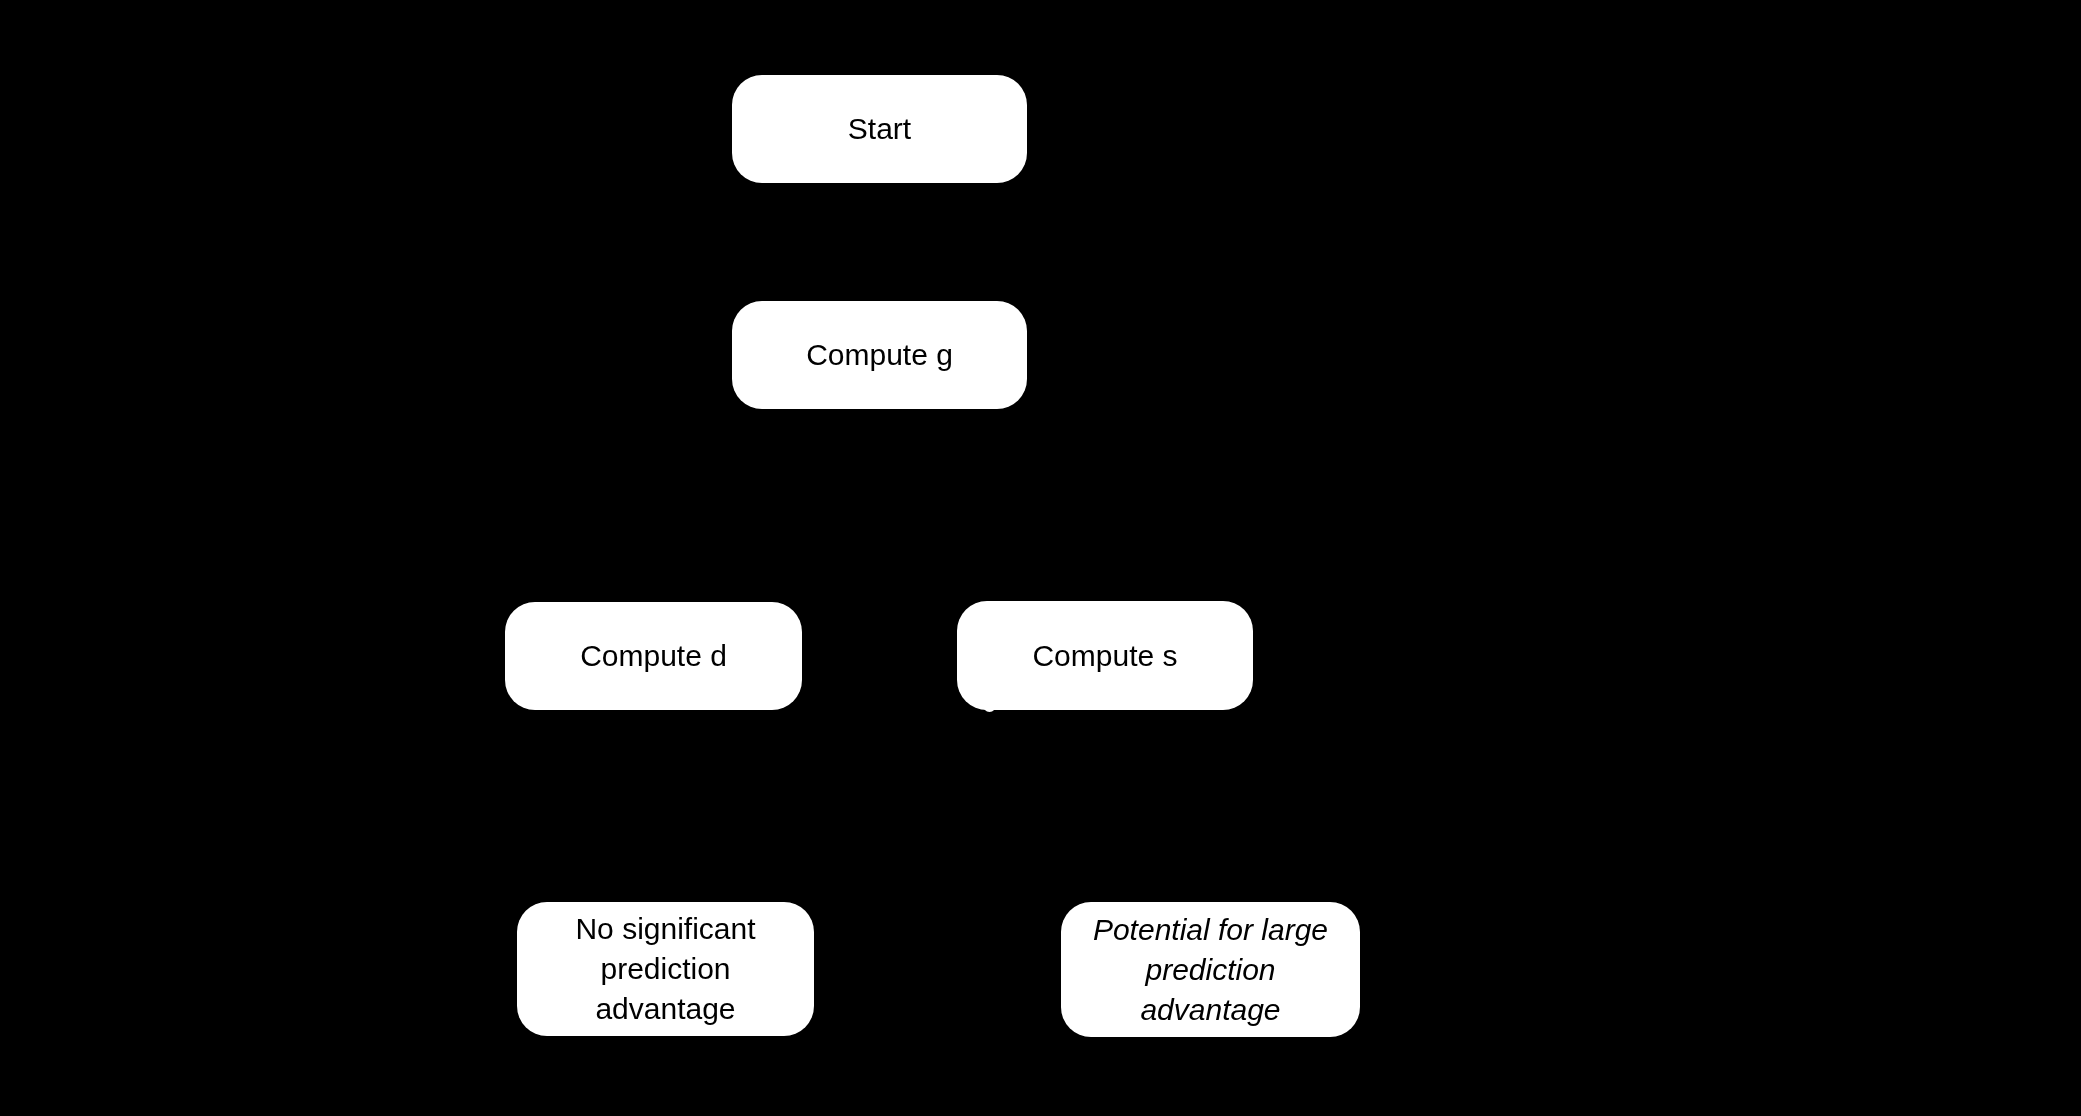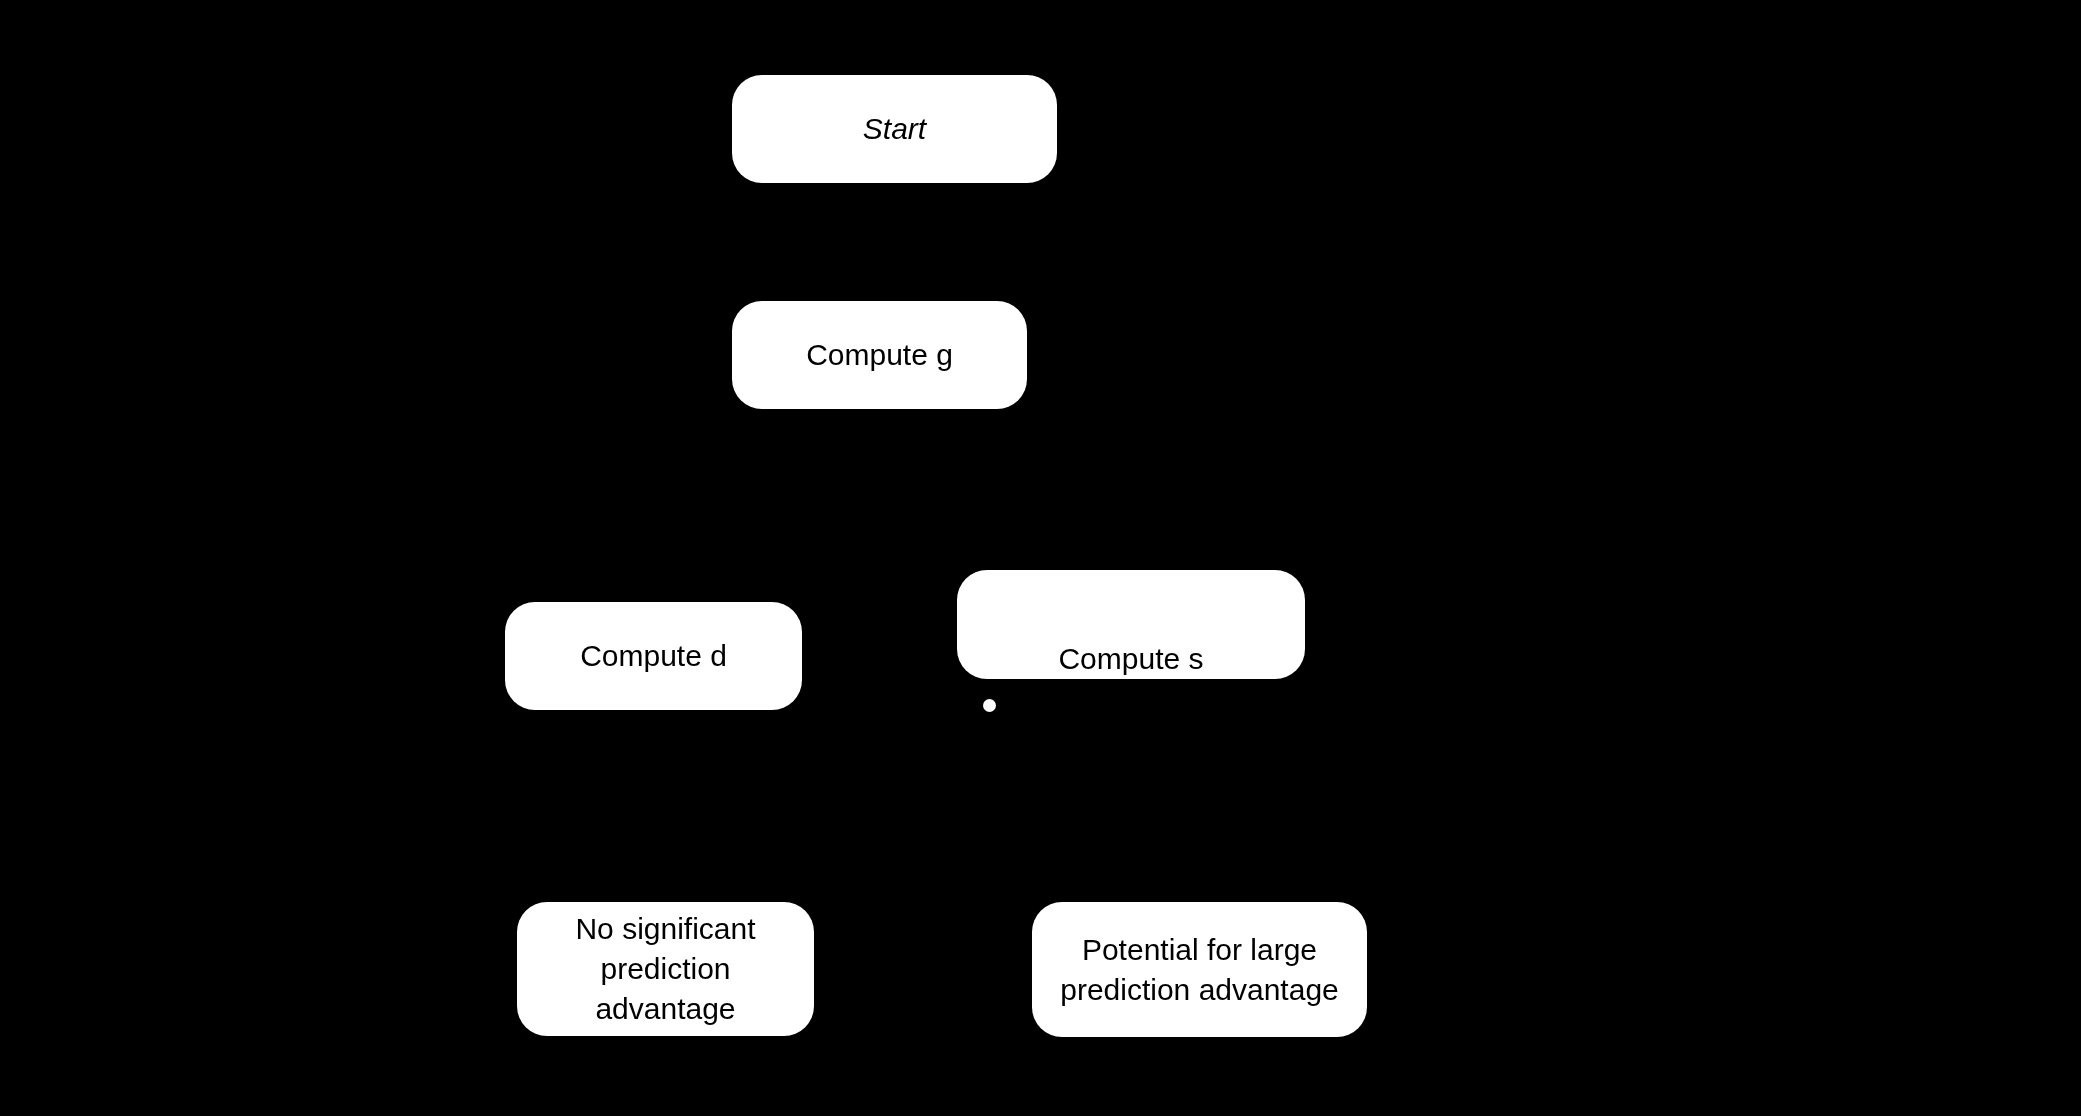--- a/index.html
+++ b/index.html
@@ -22,26 +22,26 @@
     border-radius: 30px;
     display: flex;
     align-items: center;
     justify-content: center;
     text-align: center;
     font-size: 30px;
     line-height: 40px;
     box-sizing: border-box;
     padding: 0 18px;
   }
-  .n-start            { left: 732px;  top: 75px;  width: 325px; height: 108px; font-style: italic; }
+  .n-start            { left: 732px;  top: 75px;  width: 295px; height: 108px; }
   .n-compute-g        { left: 732px;  top: 301px; width: 295px; height: 108px; }
   .n-compute-d        { left: 505px;  top: 602px; width: 297px; height: 108px; }
-  .n-compute-s        { left: 957px;  top: 570px; width: 348px; height: 109px; align-items: flex-end; }
+  .n-compute-s        { left: 957px;  top: 601px; width: 296px; height: 109px; }
   .n-no-advantage     { left: 505px;  top: 902px; width: 297px; height: 134px; margin-left: 12px; }
-  .n-large-advantage  { left: 1032px; top: 902px; width: 335px; height: 135px; }
+  .n-large-advantage  { left: 1061px; top: 902px; width: 299px; height: 135px; font-style: italic; }
   .stray-mark {
     position: absolute;
     left: 983px;
     top: 699px;
     width: 13px;
     height: 13px;
     background: #ffffff;
     border-radius: 50%;
   }
 </style>

